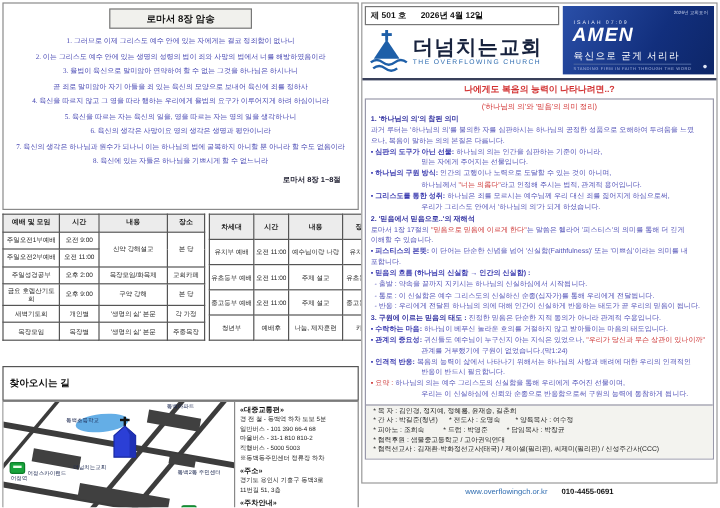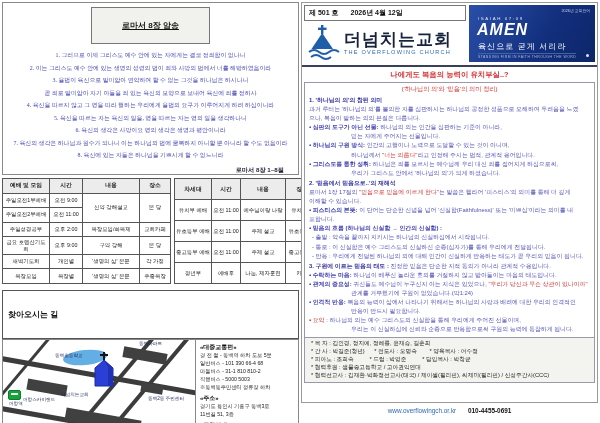--- a/index.html
+++ b/index.html
@@ -3,36 +3,36 @@
 <meta charset="utf-8">
 <style>
   html,body{margin:0;padding:0;background:#ffffff;}
   #sheet{position:relative;width:600px;height:423px;background:#ffffff;
          font-family:"Liberation Sans",sans-serif;color:#222;overflow:hidden;}
 
   
   #left-page{position:absolute;left:2px;top:2px;width:297px;height:419px;}
   .verses-box{border:1px solid #8a8a8a;height:171px;text-align:center;background:#fff;}
   .title-box{display:inline-block;margin-top:4px;border:1px solid #777;background:#f1f1ed;
-             font-size:8px;font-weight:bold;padding:12px 30px;color:#111;text-decoration:underline;}
+             font-size:8px;font-weight:bold;padding:2px 30px;color:#111;}
   .verses{margin-top:5px;}
   .verse-line{font-family:"Liberation Serif",serif;font-size:5.9px;line-height:12.5px;color:#4545b2;}
   .verse-ref{text-align:right;margin:4px 14px 0 0;font-size:6.2px;font-weight:bold;color:#223;}
 
   .tables-row{display:flex;gap:3px;margin-top:3px;}
   table{border-collapse:collapse;table-layout:fixed;}
   th,td{border:1px solid #555;font-size:5.4px;text-align:center;padding:1px;overflow:hidden;color:#222;}
   th{background:#ececec;font-size:5.8px;font-weight:bold;}
   #sched-table{width:160px;}
   #sched-table tr{height:14px;}
   #nextgen-table{width:134px;}
   #nextgen-table tr{height:21px;}
 
-  .directions-bar{margin-top:6px;border:1.5px solid #555;font-weight:bold;font-size:8px;
-                  padding:18px 5px;color:#111;background:#fff;}
+  .directions-bar{margin-top:21px;border:1.5px solid #555;font-weight:bold;font-size:8px;
+                  padding:8px 5px;color:#111;background:#fff;}
   .map-section{border:1px solid #888;display:flex;height:119px;margin-top:0;}
   .map{position:relative;width:192px;overflow:hidden;background:#fff;}
   .road{position:absolute;background:#3c3c3c;}
   .blockb{position:absolute;background:#404040;transform:rotate(10deg);}
   .pond{position:absolute;left:60px;top:10px;width:44px;height:15px;background:#64aee6;
         border-radius:50%;transform:rotate(-6deg);}
   .map-label{position:absolute;font-size:4.6px;line-height:5.4px;color:#19264f;text-align:center;}
   .station{position:absolute;width:11px;height:8px;background:#17a33b;border-radius:2px;
            border:1px solid #0d7d2a;}
   .station i{display:block;margin:2px auto 0;width:7px;height:2px;background:#eafbe9;}
@@ -259,21 +259,21 @@
         <div class="amen-banner">
           <div class="bn-year">2026년 교회표어</div>
           <div class="bn-isaiah">ISAIAH 07:09</div>
           <div class="bn-title">AMEN</div>
           <div class="bn-sub">육신으로 굳게 서리라</div>
           <div class="bn-tag">STANDING FIRM IN FAITH THROUGH THE WORD</div>
           <div class="bn-dot"></div>
         </div>
       </div>
 
-      <div class="sermon-title">나에게도 복음의 능력이 유치부실..?</div>
+      <div class="sermon-title">나에게도 복음의 능력이 나타나려면..?</div>
 
       <div class="body-box">
         <div class="sermon-subtitle">('하나님의 의'와 '믿음'의 의미 정리)</div>
 
         <div class="ln ln-h"><span class="sg-b">1. '하나님의 의'의 참된 의미</span></div>
         <div class="ln ln-p"><span class="sg-n">과거 루터는 '하나님의 의'를 불의한 자를 심판하시는 하나님의 공정한 성품으로 오해하여 두려움을 느꼈</span></div>
         <div class="ln ln-p"><span class="sg-n">으나, 복음이 말하는 의의 본질은 다릅니다.</span></div>
         <div class="ln ln-b"><span class="sg-b">▪ 심판의 도구가 아닌 선물:</span><span class="sg-n"> 하나님의 의는 인간을 심판하는 기준이 아니라,</span></div>
         <div class="ln ln-c"><span class="sg-n">믿는 자에게 주어지는 선물입니다.</span></div>
         <div class="ln ln-b"><span class="sg-b">▪ 하나님의 구원 방식:</span><span class="sg-n"> 인간의 고행이나 노력으로 도달할 수 있는 것이 아니며,</span></div>

